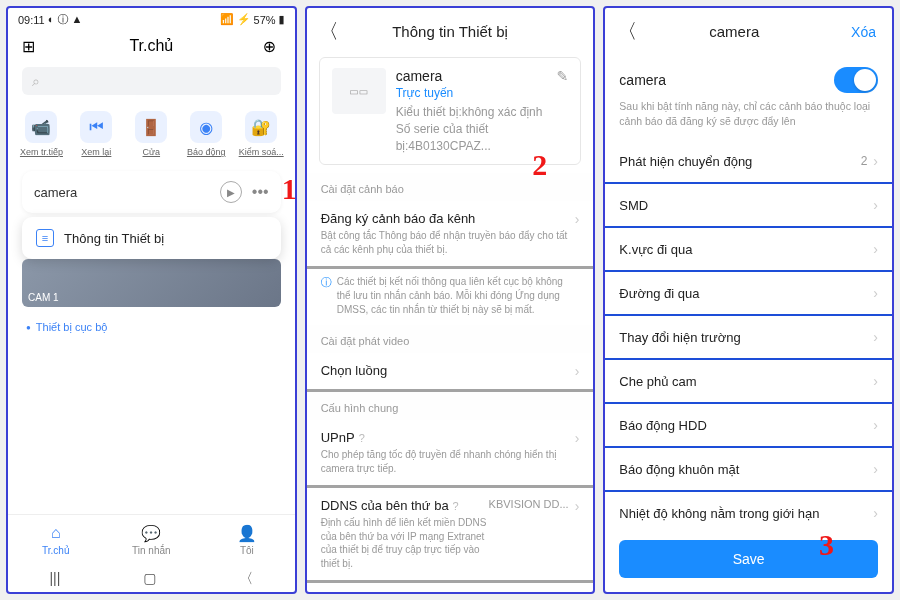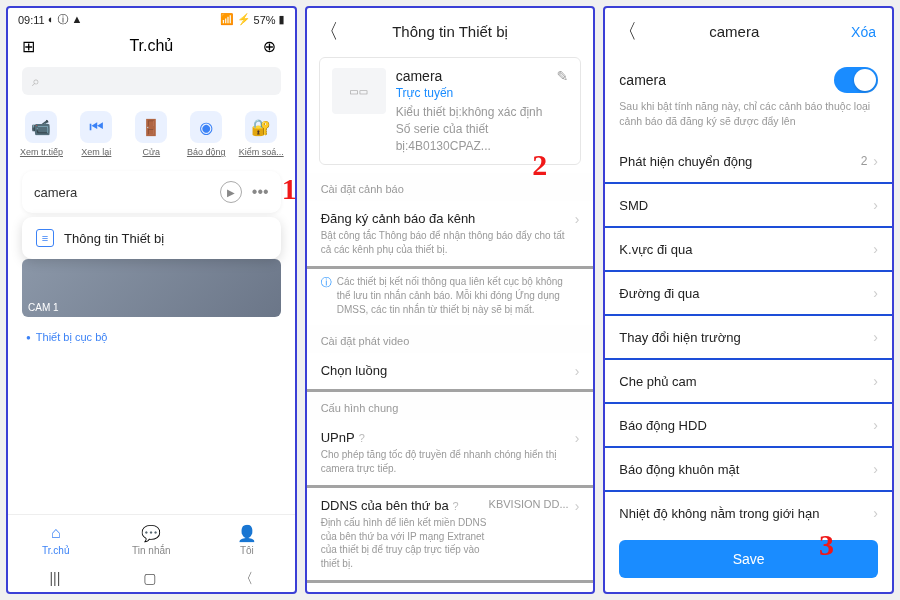--- a/index.html
+++ b/index.html
@@ -17,21 +17,21 @@
   .sc-label { font-size: 9px; color: #666; text-align: center; white-space: nowrap; overflow: hidden; text-overflow: ellipsis; width: 100%; text-decoration: underline;}
   .card { margin: 0 14px; background: #fff; border-radius: 10px; box-shadow: 0 1px 4px rgba(0,0,0,0.06); overflow: hidden; }
   .cam-header { display: flex; align-items: center; justify-content: space-between; padding: 10px 12px; }
   .cam-title { font-size: 13px; color: #333; }
   .cam-ctrl { display: flex; gap: 10px; color: #888; align-items: center;}
   .play-circ { width: 22px; height: 22px; border: 1px solid #aaa; border-radius: 50%; display:flex; align-items:center; justify-content:center; font-size:10px;}
   .popover { margin: 4px 14px 0; background: #fff; border-radius: 10px; box-shadow: 0 3px 12px rgba(0,0,0,0.15); padding: 12px 14px; display: flex; align-items: center; gap: 10px; position: relative; z-index: 2;}
   .pop-icon { width: 18px; height: 18px; border: 1.5px solid #3b82f6; border-radius: 3px; display:flex; align-items:center; justify-content:center; color:#3b82f6; font-size:11px;}
   .pop-label { font-size: 13px; color: #222; }
   .thumbs { display: flex; gap: 6px; margin: -16px 14px 0; padding-top:16px; z-index:1; position:relative;}
-  .thumb { flex:1; height: 58px; background: linear-gradient(135deg,#8b97a8,#6b7688); border-radius: 6px; display:flex; align-items:flex-end; padding:4px 6px; color:#fff; font-size:10px;}
+  .thumb { flex:1; height: 48px; background: linear-gradient(135deg,#8b97a8,#6b7688); border-radius: 6px; display:flex; align-items:flex-end; padding:4px 6px; color:#fff; font-size:10px;}
   .local { margin: 14px 18px; font-size: 11px; color: #3b82f6; display:flex; align-items:center; gap:5px;}
   .local::before { content:"●"; font-size:8px;}
   .spacer { flex: 1; }
   .tabbar { display: flex; border-top: 1px solid #eee; }
   .tab { flex: 1; display: flex; flex-direction: column; align-items: center; padding: 8px 0 6px; gap: 2px; font-size: 10px; color: #888; }
   .tab.active { color: #3b82f6; }
   .tab-icon { width: 22px; height: 20px; display:flex; align-items:center; justify-content:center; font-size:16px;}
   .navbar { display:flex; justify-content:space-around; padding:8px 0 4px; color:#555; font-size:14px;}
   .num { position: absolute; font-size: 30px; font-weight: bold; color: #f01818; font-family: Georgia, serif; z-index:10;}
 
@@ -168,21 +168,21 @@
         <div class="dev-name">camera</div>
         <div class="dev-status">Trực tuyến</div>
         <div class="dev-meta"><span>Kiểu thiết bị:không xác định</span><br><span>Số serie của thiết bị:4B0130CPAZ...</span></div>
       </div>
       <span class="edit-ic">✎</span>
     </div>
     <div class="section-h">Cài đặt cảnh báo</div>
     <div class="row">
       <div class="row-main">
         <div class="row-title">Đăng ký cảnh báo đa kênh</div>
-        <div class="row-sub">Bật công tắc Thông báo để nhận thông báo đẩy cho tất cả các kênh phụ của thiết bị.</div>
+        <div class="row-sub">Bật công tắc Thông báo để nhận truyền báo đẩy cho tất cả các kênh phụ của thiết bị.</div>
       </div>
       <span class="chev">›</span>
     </div>
     <div class="info-note">
         <span>Các thiết bị kết nối thông qua liên kết cục bộ không thể lưu tin nhắn cảnh báo. Mỗi khi đóng Ứng dụng DMSS, các tin nhắn từ thiết bị này sẽ bị mất.</span>
       </div>
     <div class="section-h">Cài đặt phát video</div>
     <div class="row">
       <div class="row-main">
           <div class="row-title">Chọn luồng</div>

